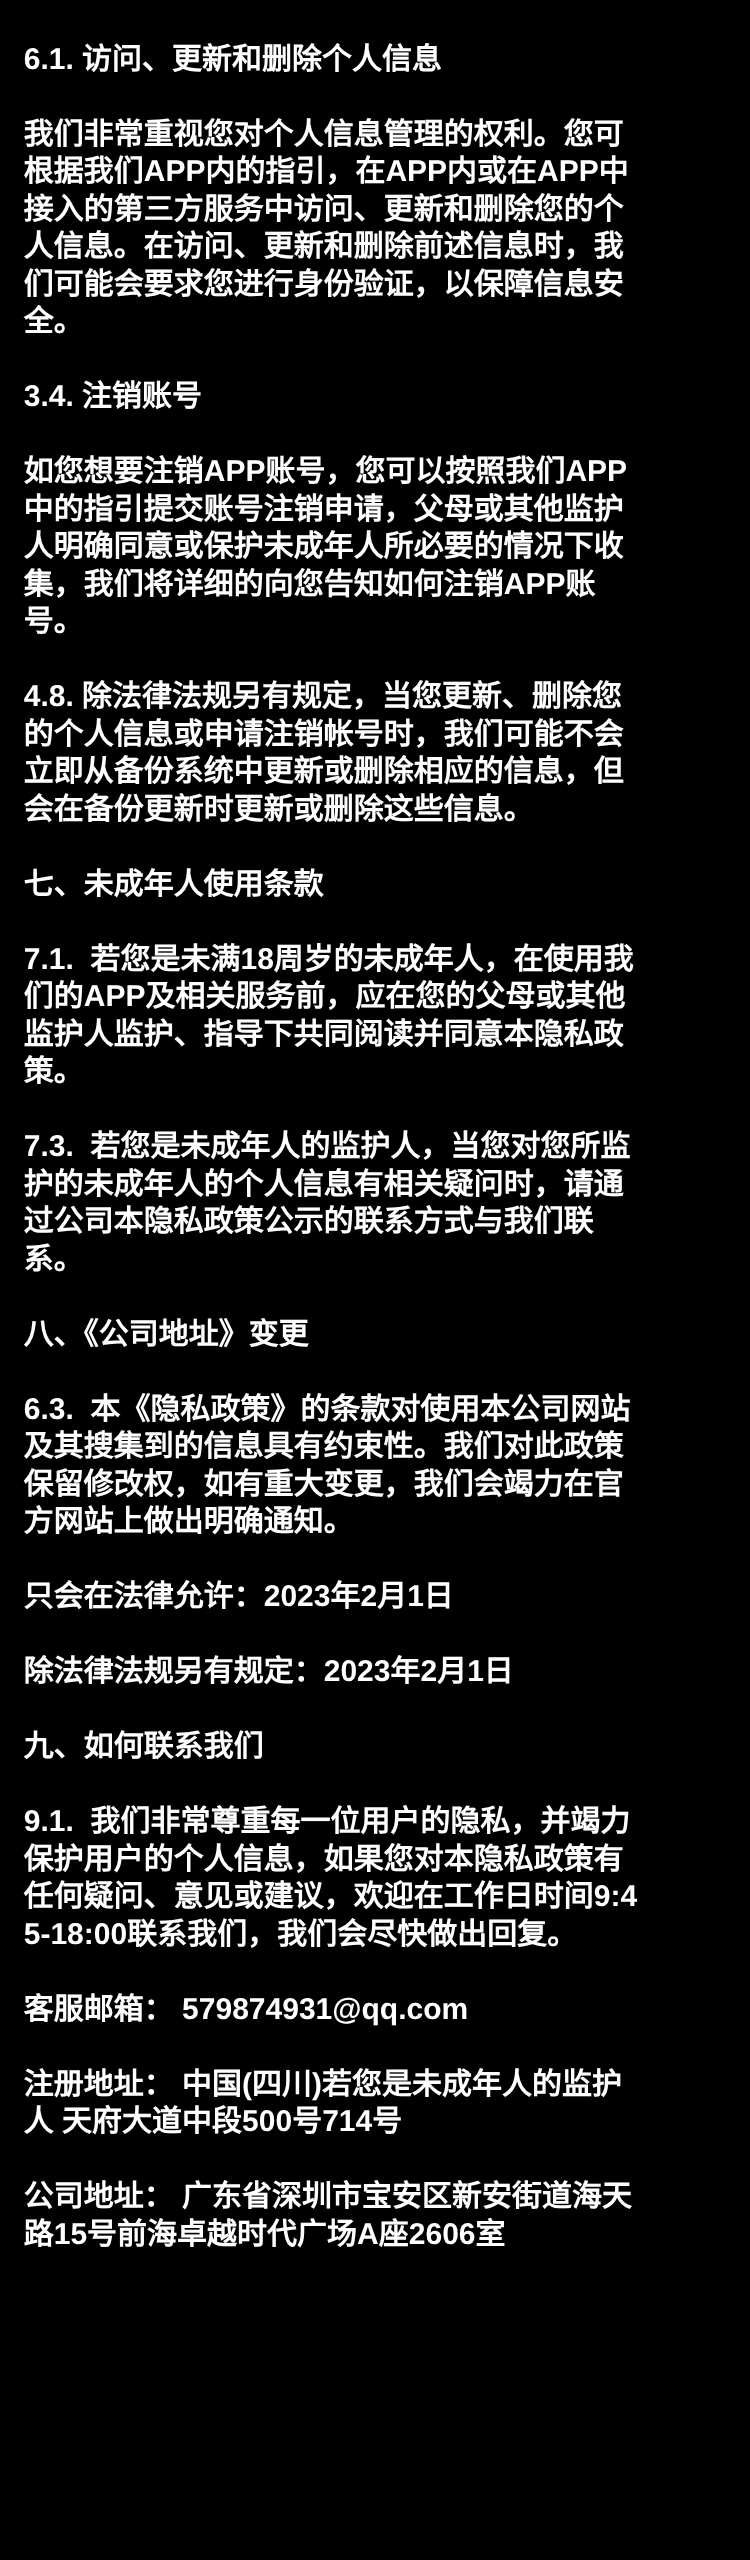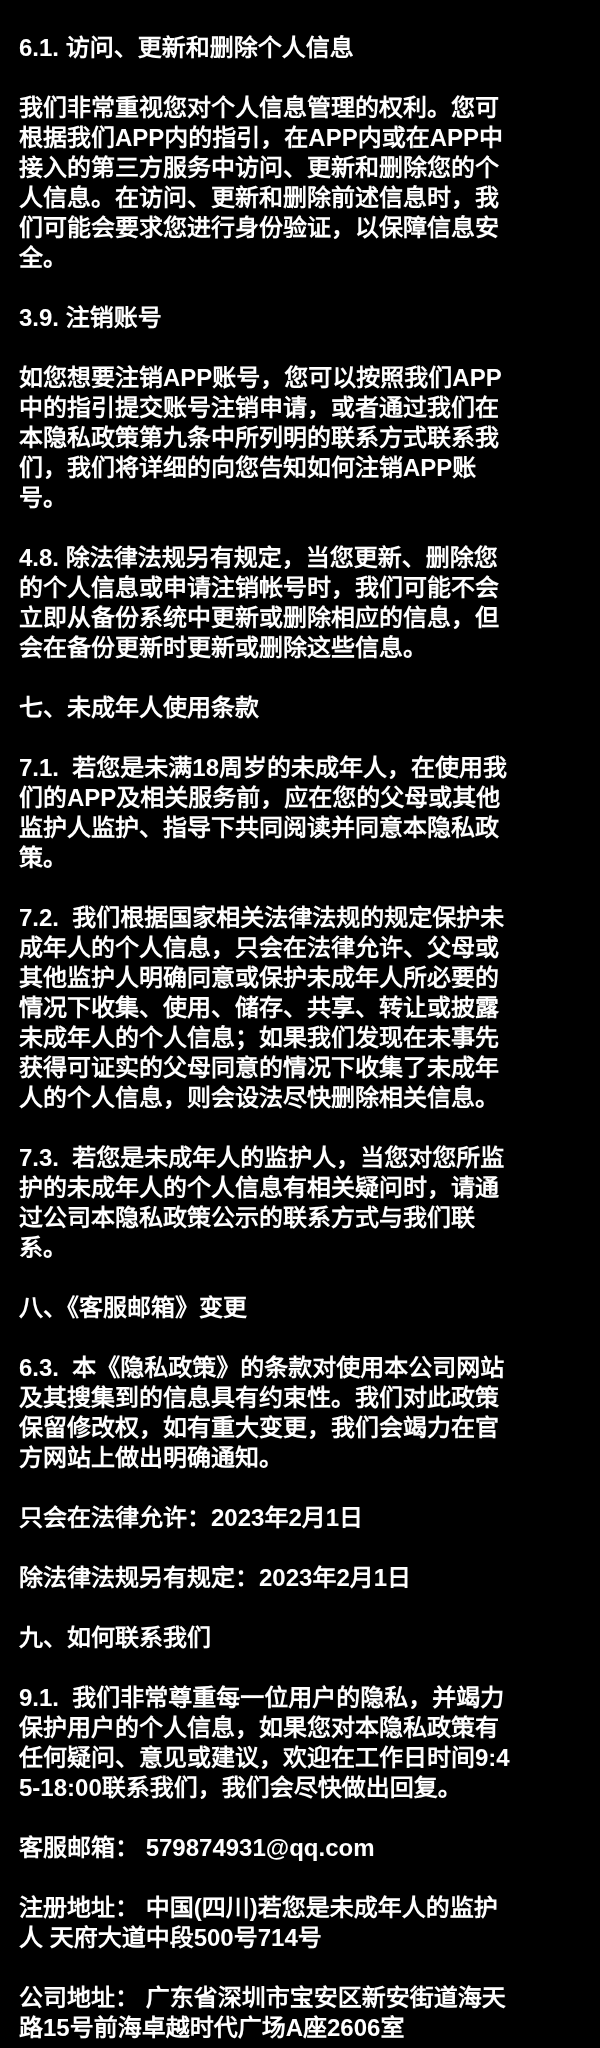--- a/index.html
+++ b/index.html
@@ -30,28 +30,27 @@
     word-break: break-all;
     text-align: left;
   }
 </style>
 </head>
 <body>
 
 <div class="doc">
   <p>6.1. 访问、更新和删除个人信息</p>
   <p>我们非常重视您对个人信息管理的权利。您可根据我们APP内的指引，在APP内或在APP中接入的第三方服务中访问、更新和删除您的个人信息。在访问、更新和删除前述信息时，我们可能会要求您进行身份验证，以保障信息安全。</p>
-  <p>3.9. 注销账号</p>
-  <p>如您想要注销APP账号，您可以按照我们APP中的指引提交账号注销申请，或者通过我们在本隐私政策第九条中所列明的联系方式联系我们，我们将详细的向您告知如何注销APP账号。</p>
+  <p>3.4. 注销账号</p>
+  <p>如您想要注销APP账号，您可以按照我们APP中的指引提交账号注销申请，父母或其他监护人明确同意或保护未成年人所必要的情况下收集，我们将详细的向您告知如何注销APP账号。</p>
   <p>4.8. 除法律法规另有规定，当您更新、删除您的个人信息或申请注销帐号时，我们可能不会立即从备份系统中更新或删除相应的信息，但会在备份更新时更新或删除这些信息。</p>
   <p>七、未成年人使用条款</p>
   <p>7.1.  若您是未满18周岁的未成年人，在使用我们的APP及相关服务前，应在您的父母或其他监护人监护、指导下共同阅读并同意本隐私政策。</p>
-  <p>7.2.  我们根据国家相关法律法规的规定保护未成年人的个人信息，只会在法律允许、父母或其他监护人明确同意或保护未成年人所必要的情况下收集、使用、储存、共享、转让或披露未成年人的个人信息；如果我们发现在未事先获得可证实的父母同意的情况下收集了未成年人的个人信息，则会设法尽快删除相关信息。</p>
   <p>7.3.  若您是未成年人的监护人，当您对您所监护的未成年人的个人信息有相关疑问时，请通过公司本隐私政策公示的联系方式与我们联系。</p>
-  <p>八、《客服邮箱》变更</p>
+  <p>八、《公司地址》变更</p>
   <p>6.3.  本《隐私政策》的条款对使用本公司网站及其搜集到的信息具有约束性。我们对此政策保留修改权，如有重大变更，我们会竭力在官方网站上做出明确通知。</p>
   <p>只会在法律允许：2023年2月1日</p>
   <p>除法律法规另有规定：2023年2月1日</p>
   <p>九、如何联系我们</p>
   <p>9.1.  我们非常尊重每一位用户的隐私，并竭力保护用户的个人信息，如果您对本隐私政策有任何疑问、意见或建议，欢迎在工作日时间9:45-18:00联系我们，我们会尽快做出回复。</p>
   <p>客服邮箱： 579874931@qq.com</p>
   <p>注册地址： 中国(四川)若您是未成年人的监护人 天府大道中段500号714号</p>
   <p>公司地址： 广东省深圳市宝安区新安街道海天路15号前海卓越时代广场A座2606室</p>
 </div>
 

